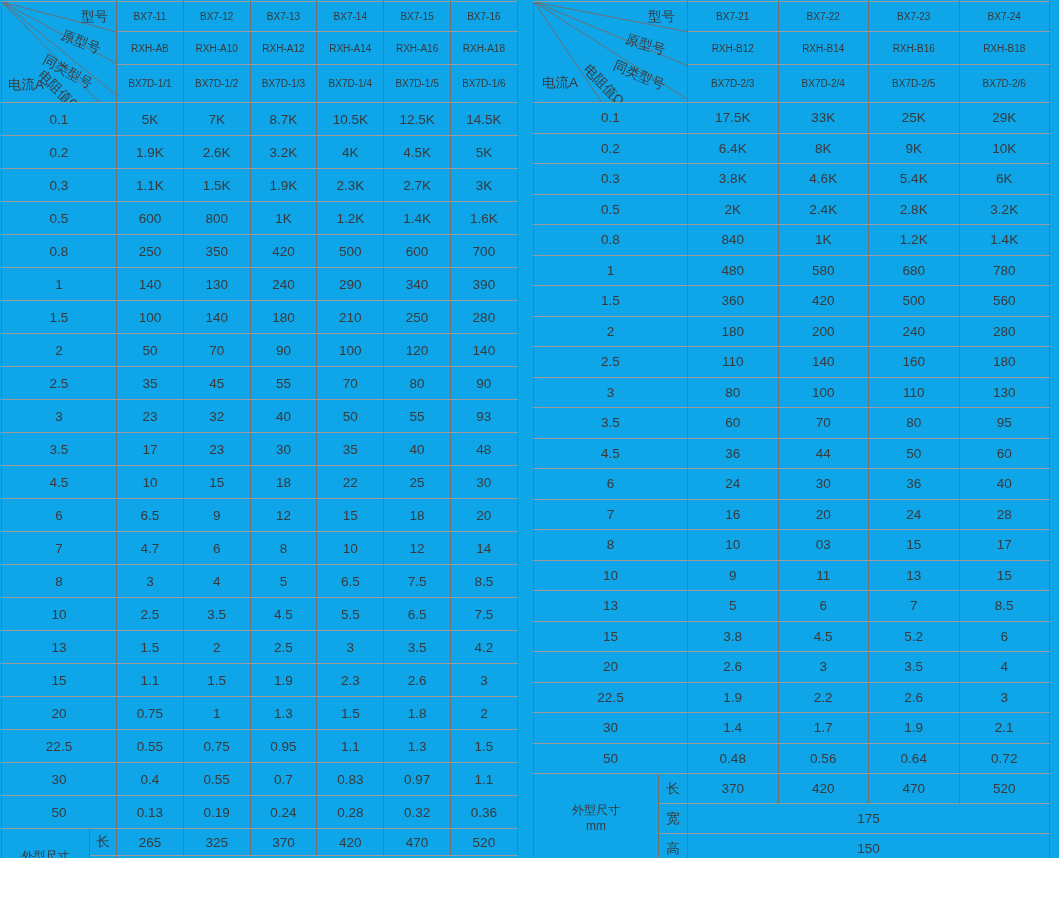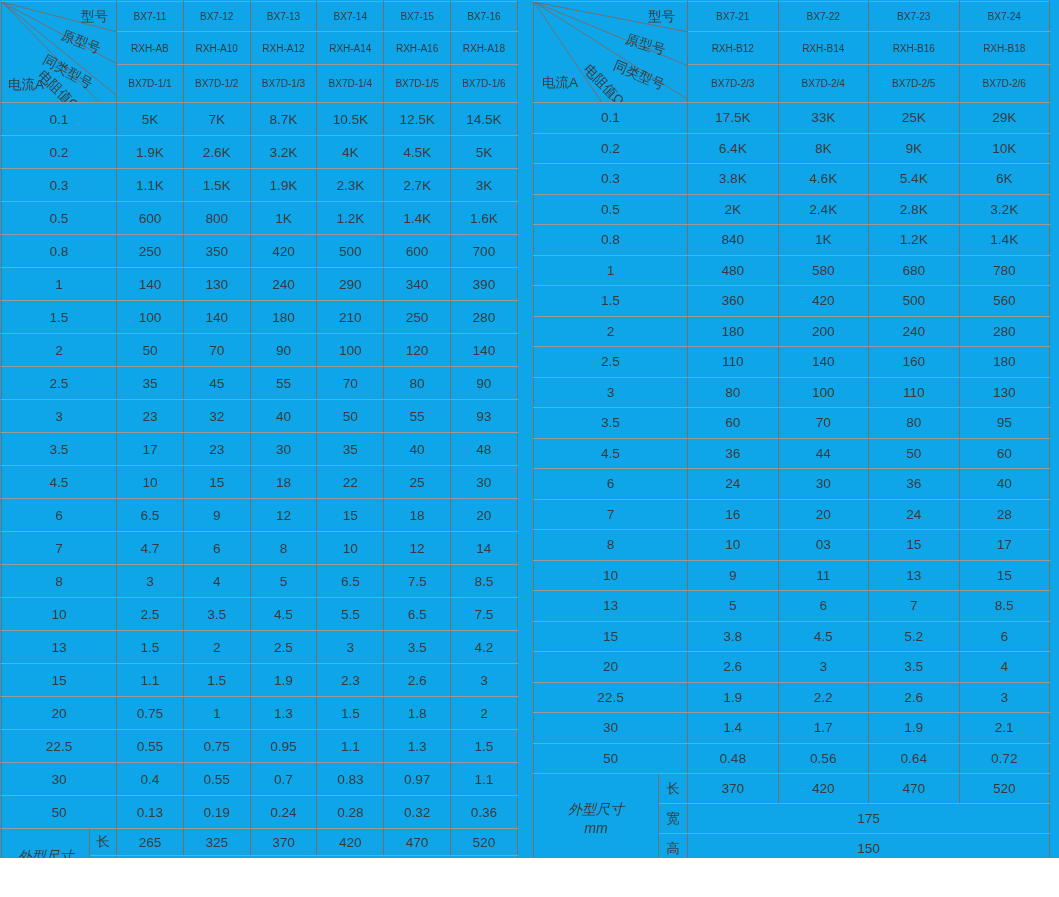--- a/index.html
+++ b/index.html
@@ -17,21 +17,21 @@
     font-size:13.5px;color:#3a3a3a;overflow:hidden;white-space:nowrap;
   }
   table.spec th{font-size:10px;}
   tr.h1{height:30px;} tr.h2{height:33px;} tr.h3{height:38px;}
   tr.dr-l{height:33px;} tr.dr-r{height:30.5px;}
   tr.dim-l1{height:27px;} tr.dim-l2{height:46px;}
   tr.dim-r{height:30px;}
   td.corner{position:relative;padding:0;}
   td.corner svg{position:absolute;left:0;top:0;width:100%;height:100%;}
   .clabel{position:absolute;white-space:nowrap;font-size:13.5px;color:#3a3a3a;transform-origin:left center;}
-  .dims-label{font-size:14px;line-height:1.3;white-space:nowrap;font-style:italic;}
+  .dims-label{font-size:12px;line-height:1.3;white-space:nowrap;}
   .footnote{
     width:516px;text-align:center;margin-top:9px;font-size:17.5px;color:#2e2e2e;
     letter-spacing:0.5px;
   }
 </style>
 </head>
 <body>
 
 <div class="page">
   <div class="twrap twrap-left">

